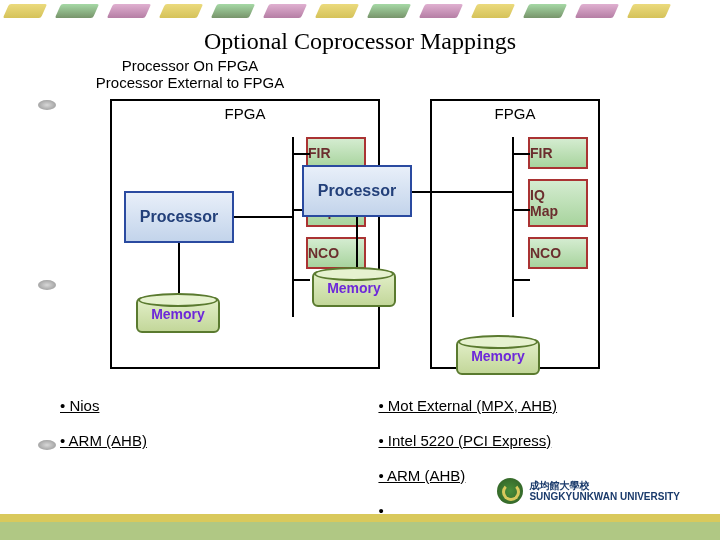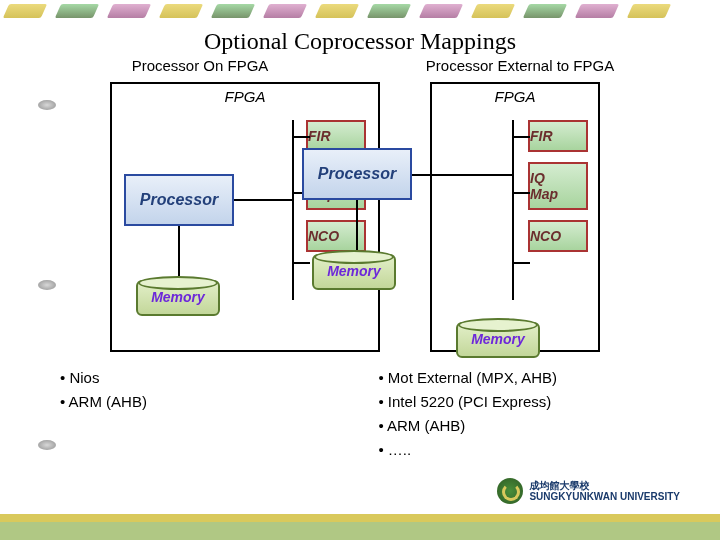--- a/index.html
+++ b/index.html
@@ -39,36 +39,36 @@
     font-size: 24px;
     text-align: center;
     margin-top: 6px;
     font-weight: 500;
   }
   .subtitles {
     display: flex;
     justify-content: space-around;
     font-size: 15px;
     margin: 2px 40px 0 40px;
+    flex-direction: column;
   }
   .subtitles > div { width: 300px; text-align: center; }
   .stage {
     display: flex;
     justify-content: space-evenly;
     margin-top: 8px;
     padding: 0 60px;
   }
   .fpga {
     border: 2px solid #000;
     background: #fff;
     position: relative;
     width: 270px;
     height: 270px;
     padding-top: 26px;
-    font-style: italic;
   }
   .fpga-label {
     position: absolute;
     top: 4px; left: 0; right: 0;
     text-align: center;
     font-size: 15px;
   }
   .rcol {
     position: absolute;
     right: 12px;
@@ -168,21 +168,21 @@
   }
   .bullets {
     display: flex;
     margin-top: 10px;
     padding: 0 60px;
     gap: 40px;
     font-size: 15px;
   }
   .bullets .col { width: 300px; }
   .bullets .col.right { width: 340px; margin-left: 30px; }
-  .bullets p { margin: 7px 0; }
+  .bullets p { margin: 18px 0; text-decoration: underline; }
   
   .footer-logo {
     position: absolute;
     right: 40px;
     bottom: 36px;
     display: flex;
     align-items: center;
     gap: 6px;
   }
   .footer-logo .c {

